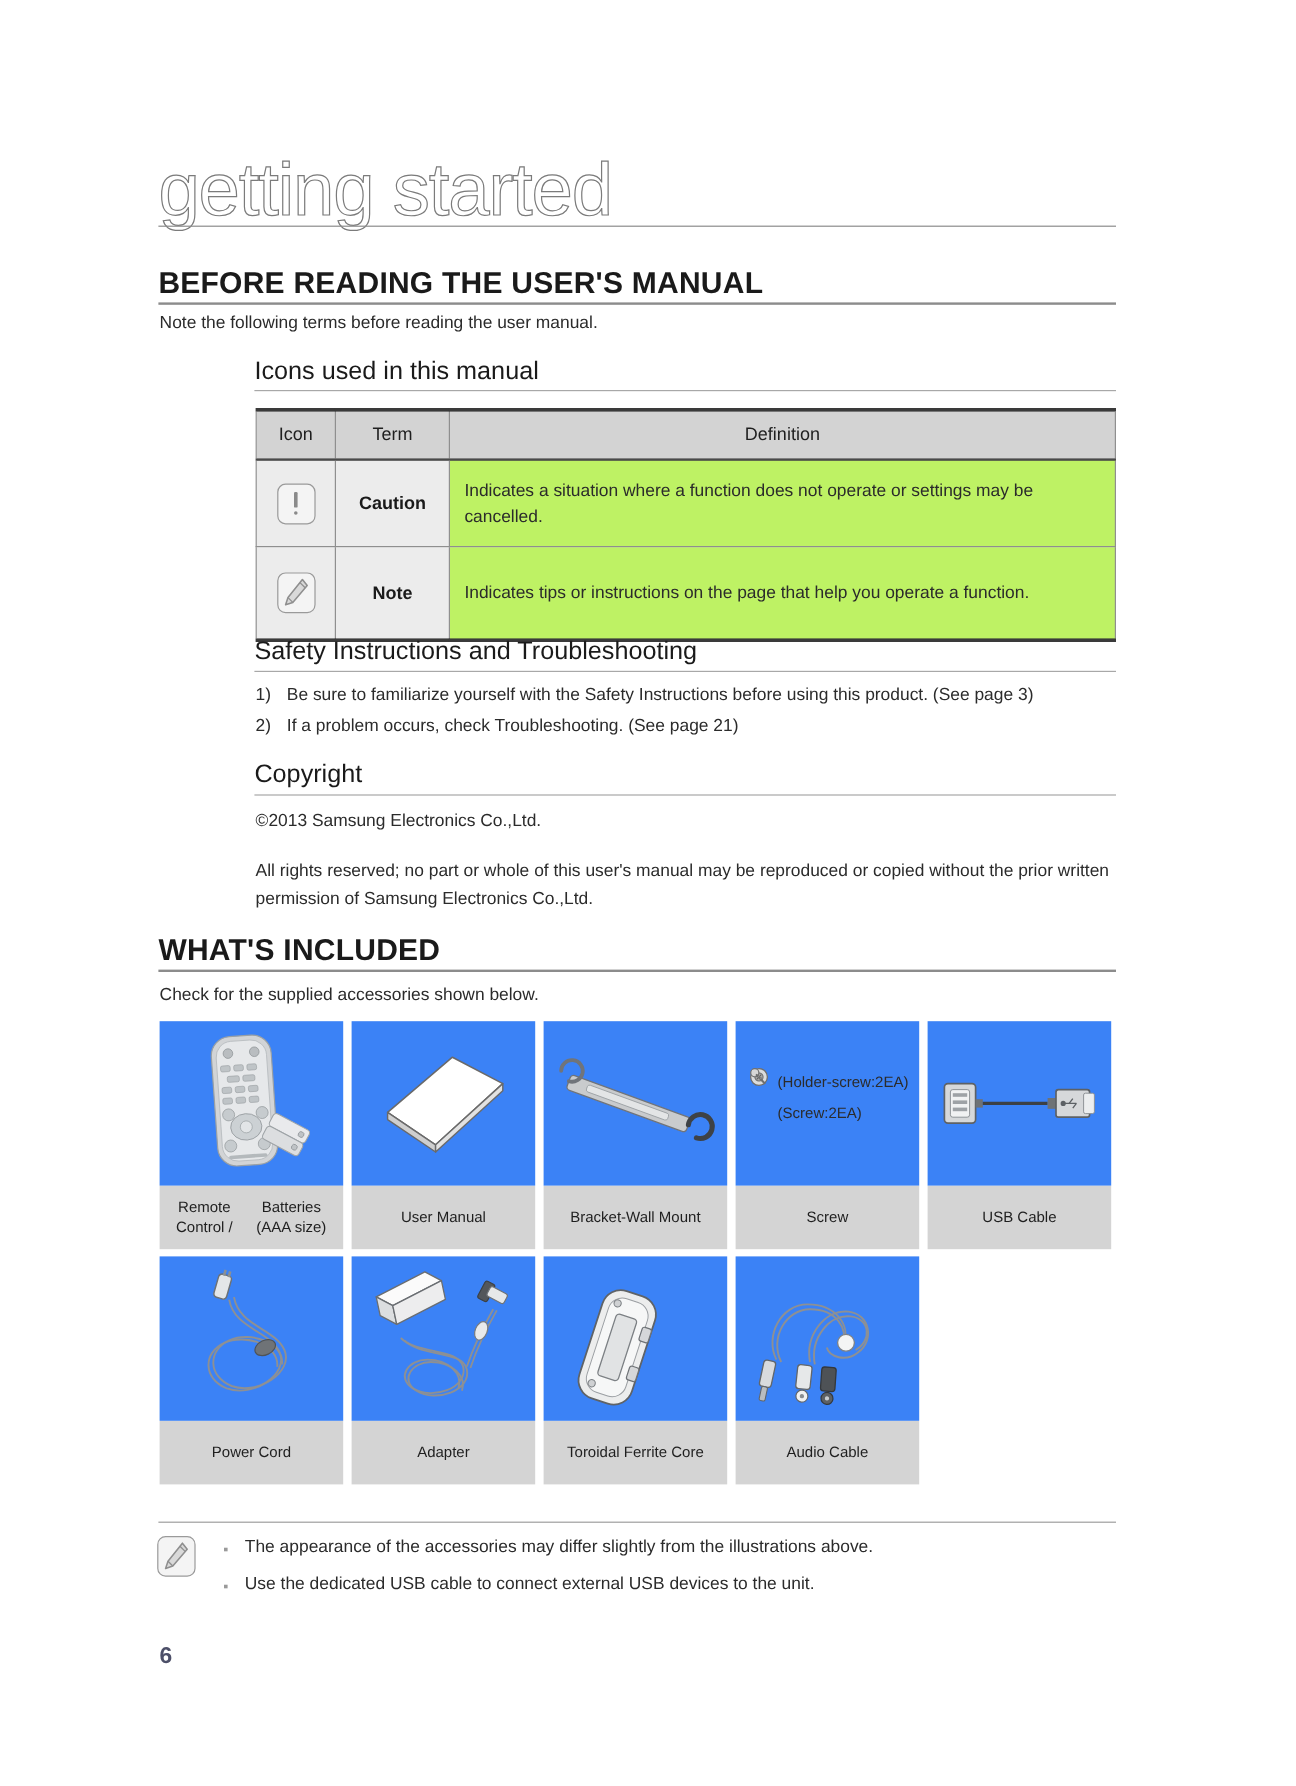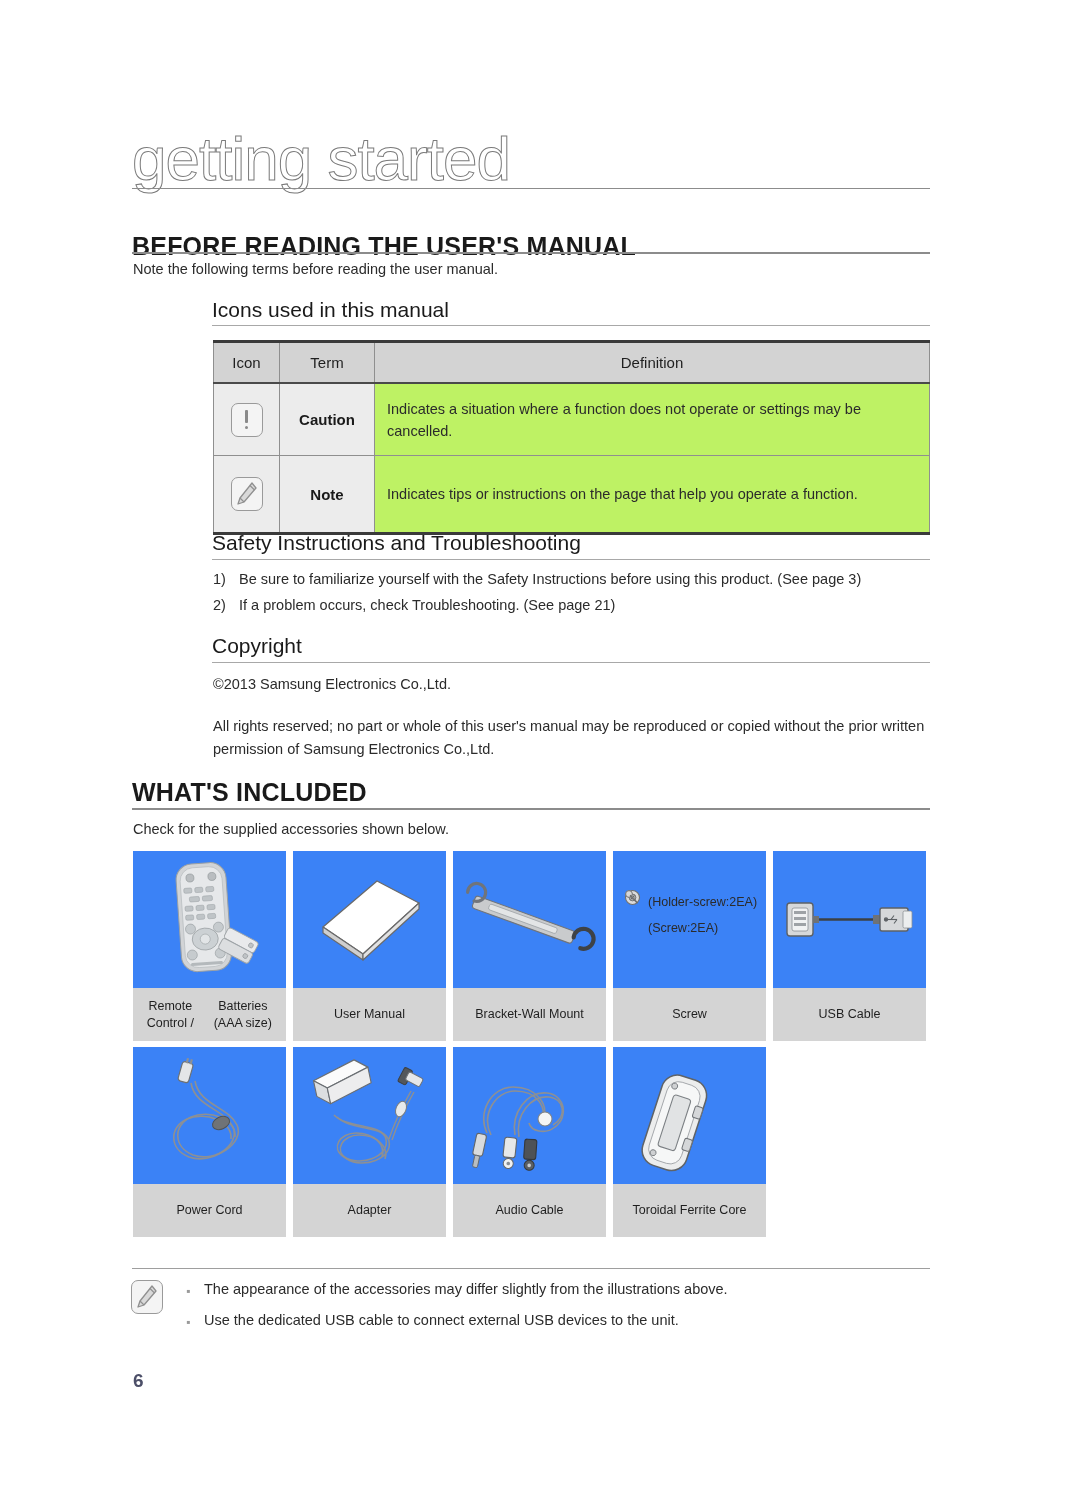--- a/index.html
+++ b/index.html
@@ -283,21 +283,21 @@
   }
 </style>
 </head>
 <body>
 
 <div class="page">
 
   <div class="chapter-title">getting started</div>
   <div class="chapter-rule"></div>
 
-  <div class="h1" style="top:232px;text-align:center;">BEFORE READING THE USER'S MANUAL</div>
+  <div class="h1" style="top:222px;text-align:center;">BEFORE READING THE USER'S MANUAL</div>
   <div class="h1-rule" style="top:252px;"></div>
 
   <div class="body-text" style="left:133px; top:258px; width:790px;">Note the following terms before reading the user manual.</div>
 
   <div class="h2" style="top:298px;">Icons used in this manual</div>
   <div class="h2-rule" style="top:325px;"></div>
 
   <table class="icons-table">
     <thead>
       <tr>
@@ -520,61 +520,61 @@
               <rect x="6" y="2" width="16" height="9" rx="2" fill="#e6e8e9" stroke="#6f7377" stroke-width="1"></rect>
             </g>
           </svg>
         </div>
         <div class="acc-label">Adapter</div>
       </div>
 
       <div class="acc-cell">
         <div class="acc-img">
           <svg width="153" height="137" viewBox="0 0 153 137">
-            <g fill="none" stroke="#8d9094" stroke-width="1.6">
-              <path d="M34 86 C24 66, 38 40, 60 40 C84 40, 96 58, 90 72"></path>
-              <path d="M38 88 C28 68, 42 44, 62 44 C84 44, 94 60, 89 74"></path>
-              <path d="M62 88 C58 66, 74 44, 94 46 C112 48, 116 70, 102 80 C92 88, 78 84, 76 76"></path>
-              <path d="M66 90 C62 68, 78 48, 96 50 C112 52, 114 70, 100 78"></path>
-            </g>
-            <circle cx="92" cy="72" r="7" fill="#f4f5f5" stroke="#7e8286" stroke-width="1.1"></circle>
-            <g transform="translate(24,86) rotate(12)">
-              <rect x="0" y="0" width="10" height="22" rx="2.5" fill="#d9dbdd" stroke="#62666a" stroke-width="1.1"></rect>
-              <rect x="2.5" y="22" width="5" height="12" rx="1.5" fill="#b9bdc0" stroke="#62666a" stroke-width="0.9"></rect>
-            </g>
-            <g transform="translate(52,90) rotate(6)">
-              <rect x="0" y="0" width="12" height="20" rx="2.5" fill="#e6e8e9" stroke="#62666a" stroke-width="1.1"></rect>
-              <circle cx="6" cy="26" r="5" fill="#f0f1f1" stroke="#62666a" stroke-width="1"></circle>
-              <circle cx="6" cy="26" r="1.8" fill="#8a8e92"></circle>
-            </g>
-            <g transform="translate(72,92) rotate(4)">
-              <rect x="0" y="0" width="12" height="20" rx="2.5" fill="#4e5256" stroke="#34383c" stroke-width="1.1"></rect>
-              <circle cx="6" cy="26" r="5" fill="#5c6064" stroke="#34383c" stroke-width="1"></circle>
-              <circle cx="6" cy="26" r="1.8" fill="#c7cbce"></circle>
-            </g>
-          </svg>
-        </div>
-        <div class="acc-label">Audio Cable</div>
-      </div>
-
-      <div class="acc-cell">
-        <div class="acc-img">
-          <svg width="153" height="137" viewBox="0 0 153 137">
             <g transform="translate(54,24) rotate(18)">
               <rect x="0" y="0" width="46" height="94" rx="16" fill="#eceded" stroke="#5f6367" stroke-width="1.5"></rect>
               <rect x="6" y="6" width="34" height="82" rx="12" fill="#f6f7f7" stroke="#9a9ea2" stroke-width="0.8"></rect>
               <rect x="14" y="20" width="18" height="54" rx="3" fill="#e1e3e4" stroke="#7c8084" stroke-width="1.1"></rect>
               <rect x="38" y="24" width="8" height="12" rx="2" fill="#d5d7d9" stroke="#6f7377" stroke-width="1"></rect>
               <rect x="38" y="58" width="8" height="12" rx="2" fill="#d5d7d9" stroke="#6f7377" stroke-width="1"></rect>
               <circle cx="12" cy="12" r="3" fill="#cfd1d3" stroke="#7c8084" stroke-width="0.9"></circle>
               <circle cx="12" cy="82" r="3" fill="#cfd1d3" stroke="#7c8084" stroke-width="0.9"></circle>
             </g>
           </svg>
         </div>
         <div class="acc-label">Toroidal Ferrite Core</div>
+      </div>
+
+      <div class="acc-cell">
+        <div class="acc-img">
+          <svg width="153" height="137" viewBox="0 0 153 137">
+            <g fill="none" stroke="#8d9094" stroke-width="1.6">
+              <path d="M34 86 C24 66, 38 40, 60 40 C84 40, 96 58, 90 72"></path>
+              <path d="M38 88 C28 68, 42 44, 62 44 C84 44, 94 60, 89 74"></path>
+              <path d="M62 88 C58 66, 74 44, 94 46 C112 48, 116 70, 102 80 C92 88, 78 84, 76 76"></path>
+              <path d="M66 90 C62 68, 78 48, 96 50 C112 52, 114 70, 100 78"></path>
+            </g>
+            <circle cx="92" cy="72" r="7" fill="#f4f5f5" stroke="#7e8286" stroke-width="1.1"></circle>
+            <g transform="translate(24,86) rotate(12)">
+              <rect x="0" y="0" width="10" height="22" rx="2.5" fill="#d9dbdd" stroke="#62666a" stroke-width="1.1"></rect>
+              <rect x="2.5" y="22" width="5" height="12" rx="1.5" fill="#b9bdc0" stroke="#62666a" stroke-width="0.9"></rect>
+            </g>
+            <g transform="translate(52,90) rotate(6)">
+              <rect x="0" y="0" width="12" height="20" rx="2.5" fill="#e6e8e9" stroke="#62666a" stroke-width="1.1"></rect>
+              <circle cx="6" cy="26" r="5" fill="#f0f1f1" stroke="#62666a" stroke-width="1"></circle>
+              <circle cx="6" cy="26" r="1.8" fill="#8a8e92"></circle>
+            </g>
+            <g transform="translate(72,92) rotate(4)">
+              <rect x="0" y="0" width="12" height="20" rx="2.5" fill="#4e5256" stroke="#34383c" stroke-width="1.1"></rect>
+              <circle cx="6" cy="26" r="5" fill="#5c6064" stroke="#34383c" stroke-width="1"></circle>
+              <circle cx="6" cy="26" r="1.8" fill="#c7cbce"></circle>
+            </g>
+          </svg>
+        </div>
+        <div class="acc-label">Audio Cable</div>
       </div>
     </div>
   </div>
 
   <div class="note-rule" style="top:1268px;"></div>
 
   <div class="note-icon">
     <span class="glyph glyph-note" style="width:30px;height:32px;">
       <svg width="24" height="26" viewBox="0 0 24 26">
         <path d="M17 2 L21 7 L9 21 L3 23 L5 17 Z" fill="#d9d9d9" stroke="#8f8f8f" stroke-width="1.3" stroke-linejoin="round"></path>

